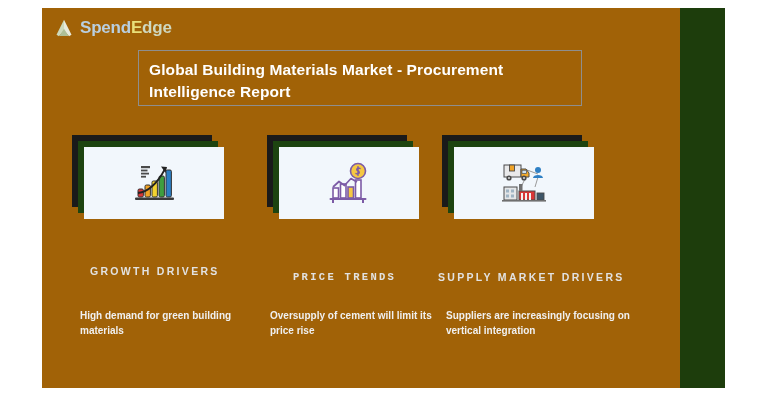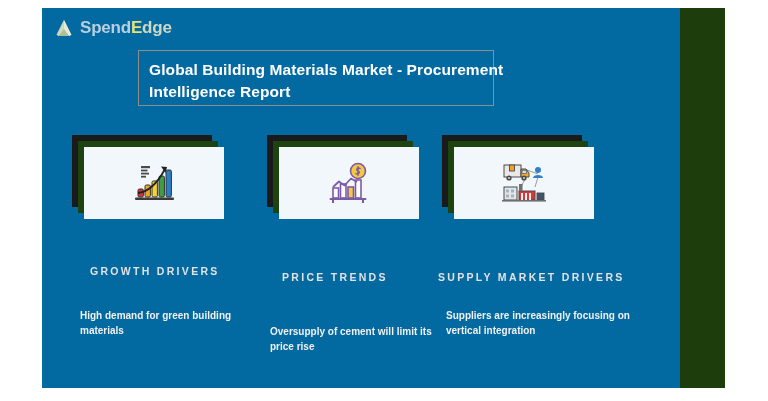--- a/index.html
+++ b/index.html
@@ -1,56 +1,56 @@
 <!DOCTYPE html>
 <html><head>
 <meta charset="utf-8">
 <style>
   html,body{margin:0;padding:0;background:#ffffff;}
   body{width:768px;height:401px;overflow:hidden;font-family:"Liberation Sans",sans-serif;}
   #stage{position:relative;width:768px;height:401px;background:#ffffff;}
 
   
-  #slide{position:absolute;left:42px;top:8px;width:683px;height:380px;background:#0369a1;overflow:hidden;}
+  #slide{position:absolute;left:42px;top:8px;width:683px;height:380px;background:#a16207;overflow:hidden;}
   #green-strip{position:absolute;left:638px;top:0;width:45px;height:380px;background:#1d3d0c;}
 
   
   #logo{position:absolute;left:12px;top:8px;display:flex;align-items:center;height:24px;}
   #logo .mark{width:20px;height:20px;margin-right:6px;display:block;}
   #logo .word{font-size:17px;font-weight:600;letter-spacing:-.2px;line-height:20px;white-space:nowrap;}
   #logo .w1{color:#b9cfe0;}
   #logo .w2{color:#e8e07a;}
   #logo .w3{color:#cfd8c0;}
 
   
-  #title-box{position:absolute;left:96px;top:42px;width:356px;height:56px;border:1px solid #8e8e8e;box-sizing:border-box;}
+  #title-box{position:absolute;left:96px;top:42px;width:444px;height:56px;border:1px solid #8e8e8e;box-sizing:border-box;}
   #title-text{position:absolute;left:10px;top:8px;width:420px;color:#ffffff;font-size:15.5px;font-weight:bold;line-height:22px;letter-spacing:.1px;}
 
   
   .card-stack{position:absolute;width:146px;height:84px;}
   .layer{position:absolute;width:140px;height:72px;}
   .layer.back{left:0;top:0;background:#1a1a1a;}
   .layer.mid{left:6px;top:6px;background:#1d4410;}
   .layer.front{left:12px;top:12px;background:#f2f7fc;display:flex;align-items:center;justify-content:center;}
   .icon-svg{display:block;}
 
   .stack1{left:30px;top:127px;}
   .stack2{left:225px;top:127px;}
   .stack3{left:400px;top:127px;}
 
   
   .col-head{position:absolute;color:#e2e2e2;font-size:10.5px;font-weight:bold;letter-spacing:2.3px;white-space:nowrap;}
   .h1{left:48px;top:257px;}
-  .h2{left:240px;top:263px;}
+  .h2{left:251px;top:263px;font-family:Liberation Mono, monospace;}
   .h3{left:396px;top:263px;}
 
   
   .col-body{position:absolute;color:#f0f0f0;font-size:10px;font-weight:bold;line-height:15px;width:180px;}
   .b1{left:38px;top:300px;}
-  .b2{left:228px;top:300px;margin-top:16px;}
+  .b2{left:228px;top:300px;}
   .b3{left:404px;top:300px;width:190px;}
 </style>
 </head>
 <body>
 
 <div id="stage">
   <div id="slide">
 
     <div id="green-strip"></div>
 

